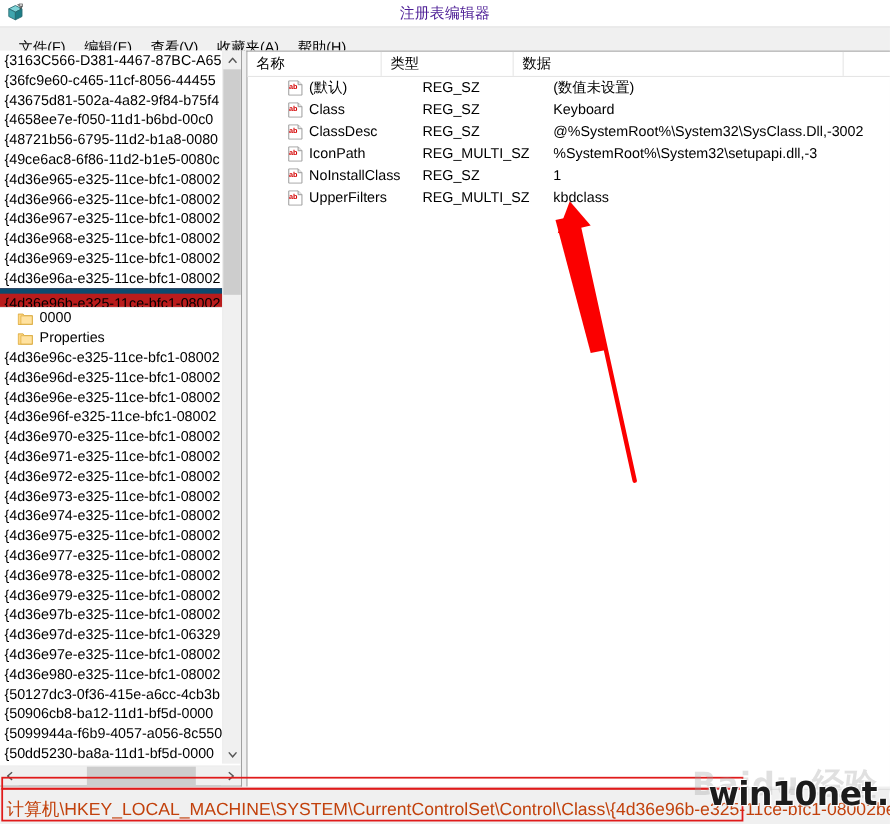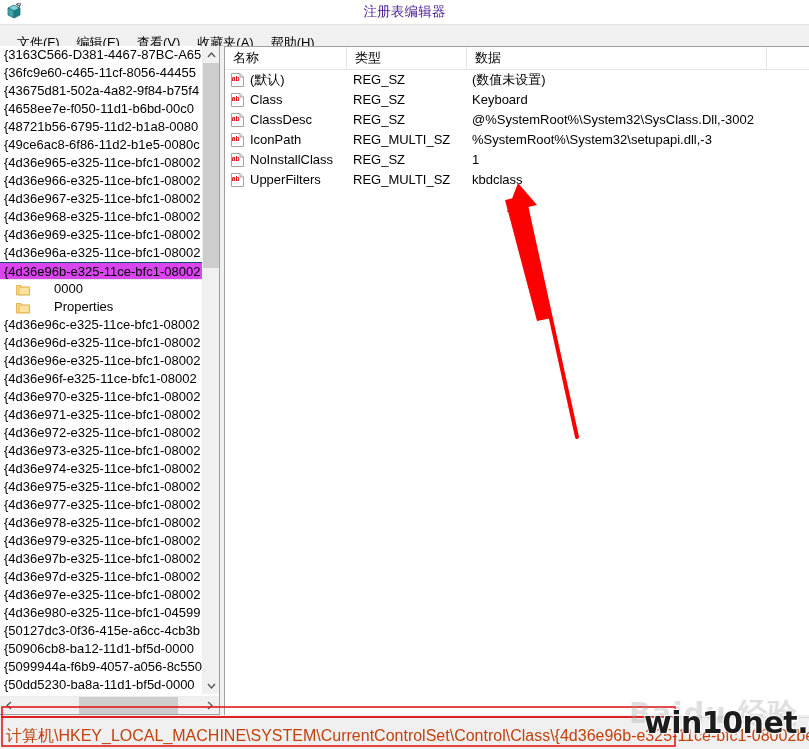--- a/index.html
+++ b/index.html
@@ -96,27 +96,27 @@
     line-height: 18px;
     font-size: 13px;
     white-space: nowrap;
     padding-left: 4px;
     box-sizing: border-box;
     cursor: default;
     color: #000;
     overflow: hidden;
   }
   .tree-row.selected {
-    background: #d946ef;
-    border-top: 1px solid #0c4a6e;
+    background: #b91c1c;
+    border-top: 5px solid #0c4a6e;
     border-bottom: 1px solid #e6e6e6;
     height: 18px;
   }
   .tree-row.folder {
-    padding-left: 36px;
+    padding-left: 18px;
     position: relative;
   }
   .folder-ico {
     position: absolute;
     left: 16px; top: 3px;
     width: 14px; height: 12px;
   }
   .tree-row.folder .flabel { margin-left: 18px; }
 
   
@@ -223,21 +223,21 @@
     box-sizing: border-box;
     border-right: 1px solid #e5e5e5;
     cursor: default;
     white-space: nowrap;
   }
   .col-name { left: 0;   width: 122px; }
   .col-type { left: 122px; width: 120px; }
   .col-data { left: 242px; width: 300px; }
   .col-pad  { left: 542px; width: 42px; border-right: none; }
 
-  .list-body { position: relative; }
+  .list-body { position: relative; padding-left: 31px; }
   .list-row {
     position: relative;
     height: 20px;
     line-height: 20px;
     font-size: 13px;
     white-space: nowrap;
     cursor: default;
   }
   .cell {
     position: absolute;
@@ -360,23 +360,23 @@
         <div class="tree-row"><span>{4d36e970-e325-11ce-bfc1-08002</span></div>
         <div class="tree-row"><span>{4d36e971-e325-11ce-bfc1-08002</span></div>
         <div class="tree-row"><span>{4d36e972-e325-11ce-bfc1-08002</span></div>
         <div class="tree-row"><span>{4d36e973-e325-11ce-bfc1-08002</span></div>
         <div class="tree-row"><span>{4d36e974-e325-11ce-bfc1-08002</span></div>
         <div class="tree-row"><span>{4d36e975-e325-11ce-bfc1-08002</span></div>
         <div class="tree-row"><span>{4d36e977-e325-11ce-bfc1-08002</span></div>
         <div class="tree-row"><span>{4d36e978-e325-11ce-bfc1-08002</span></div>
         <div class="tree-row"><span>{4d36e979-e325-11ce-bfc1-08002</span></div>
         <div class="tree-row"><span>{4d36e97b-e325-11ce-bfc1-08002</span></div>
-        <div class="tree-row"><span>{4d36e97d-e325-11ce-bfc1-08002</span></div>
+        <div class="tree-row"><span>{4d36e97d-e325-11ce-bfc1-06329</span></div>
         <div class="tree-row"><span>{4d36e97e-e325-11ce-bfc1-08002</span></div>
-        <div class="tree-row"><span>{4d36e980-e325-11ce-bfc1-04599</span></div>
+        <div class="tree-row"><span>{4d36e980-e325-11ce-bfc1-08002</span></div>
         <div class="tree-row"><span>{50127dc3-0f36-415e-a6cc-4cb3b</span></div>
         <div class="tree-row"><span>{50906cb8-ba12-11d1-bf5d-0000</span></div>
         <div class="tree-row"><span>{5099944a-f6b9-4057-a056-8c550</span></div>
         <div class="tree-row"><span>{50dd5230-ba8a-11d1-bf5d-0000</span></div>
       </div>
 
     <div class="v-scroll">
       <div class="v-scroll-btn up">
         <svg class="arrow-glyph" width="9" height="6" viewBox="0 0 9 6">
             <path d="M1,5 L4.5,1 L8,5" fill="none" stroke="#555" stroke-width="1.3"></path>

